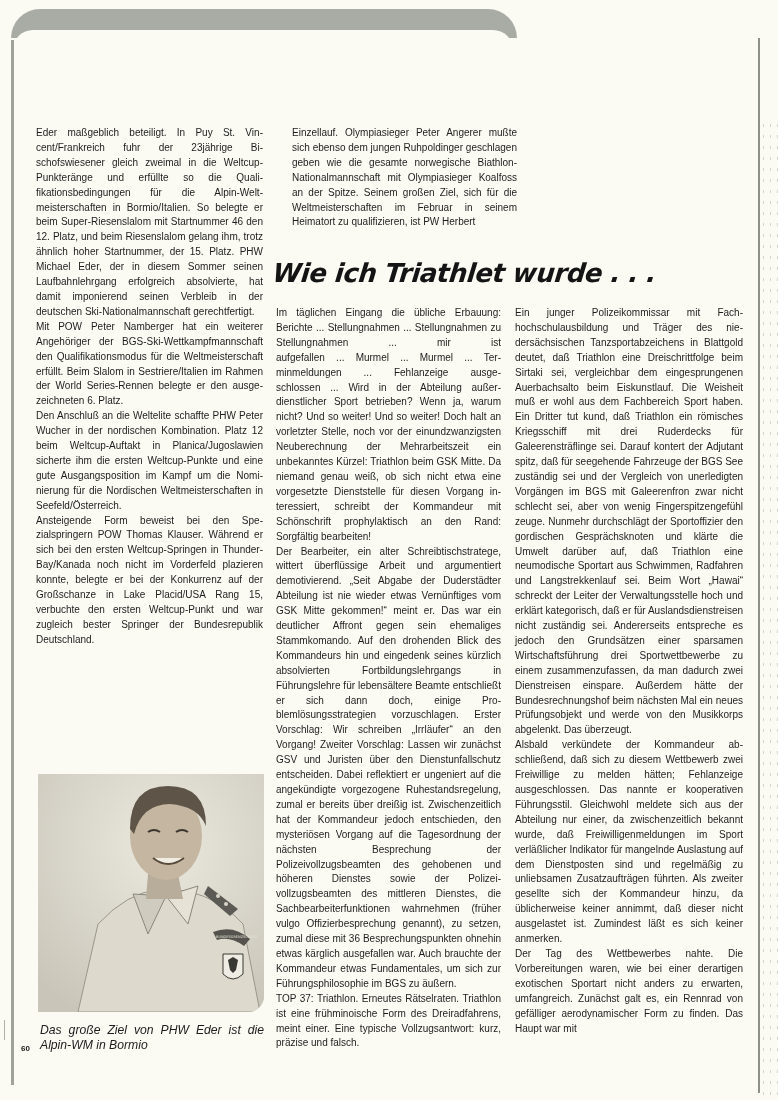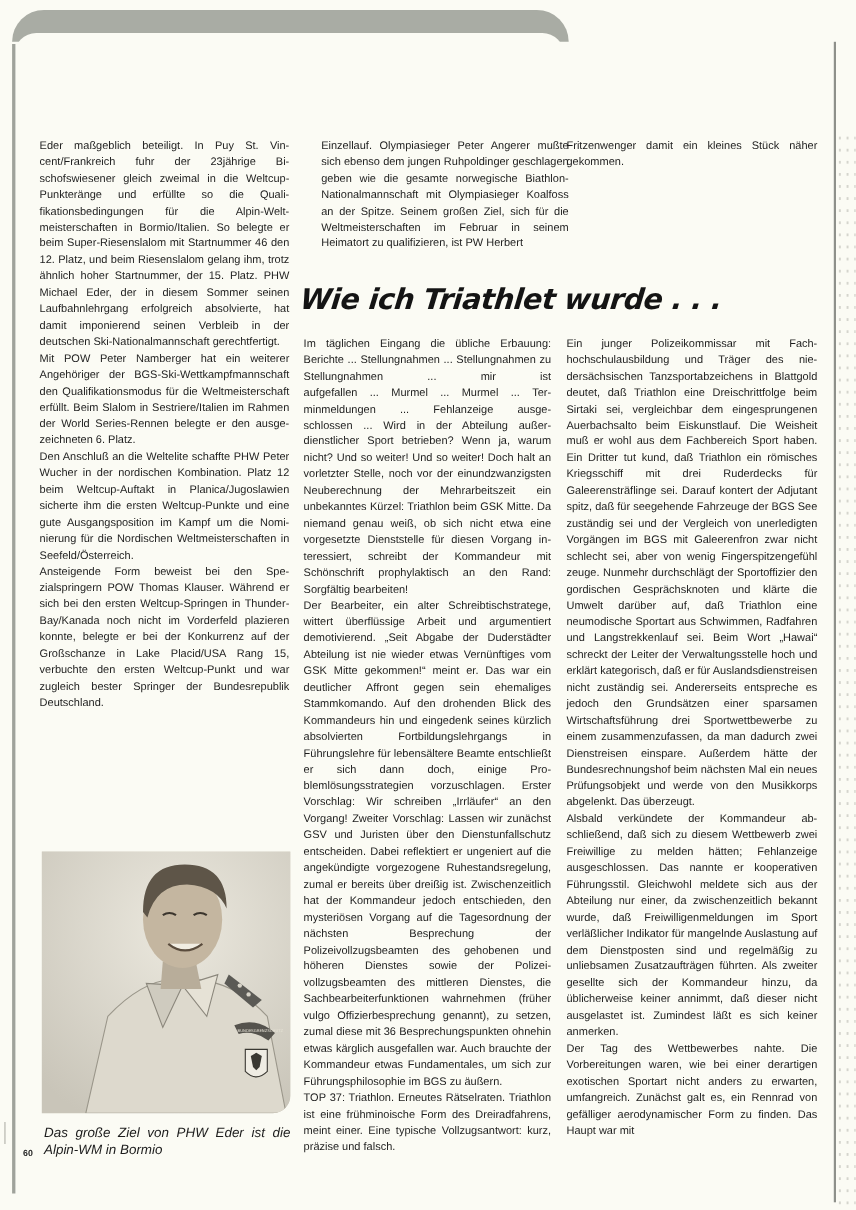--- a/index.html
+++ b/index.html
@@ -76,21 +76,20 @@
   <p>Mit POW Peter Namberger hat ein weiterer Angehöriger der BGS-Ski-Wettkampf­mannschaft den Qualifikationsmodus für die Weltmeisterschaft erfüllt. Beim Slalom in Sestriere/Italien im Rahmen der World Series-Rennen belegte er den ausge­zeichneten 6. Platz.</p>
   <p>Den Anschluß an die Weltelite schaffte PHW Peter Wucher in der nordischen Kombination. Platz 12 beim Weltcup-Auf­takt in Planica/Jugoslawien sicherte ihm die ersten Weltcup-Punkte und eine gute Ausgangsposition im Kampf um die Nomi­nierung für die Nordischen Weltmeister­schaften in Seefeld/Österreich.</p>
   <p>Ansteigende Form beweist bei den Spe­zialspringern POW Thomas Klauser. Wäh­rend er sich bei den ersten Weltcup-Sprin­gen in Thunder-Bay/Kanada noch nicht im Vorderfeld plazieren konnte, belegte er bei der Konkurrenz auf der Großschanze in Lake Placid/USA Rang 15, verbuchte den ersten Weltcup-Punkt und war zugleich bester Springer der Bundesrepublik Deutschland.</p>
 </div>
 
 <div class="col col2">
   <p>Einzellauf. Olympiasieger Peter Angerer mußte sich ebenso dem jungen Ruhpoldin­ger geschlagen geben wie die gesamte norwegische Biathlon-Nationalmann­schaft mit Olympiasieger Koalfoss an der Spitze. Seinem großen Ziel, sich für die Weltmeisterschaften im Februar in seinem Heimatort zu qualifizieren, ist PW Herbert</p>
 </div>
 
 <div class="col col3">
-  <p>Fritzenwenger damit ein kleines Stück nä­her gekommen.</p>
 </div>
 
 <div class="headline">Wie ich Triathlet wurde . . .</div>
 
 <div class="col col2b">
   <p>Im täglichen Eingang die übliche Erbau­ung: Berichte&nbsp;...&nbsp;Stellungnahmen&nbsp;...&nbsp;Stel­lungnahmen zu Stellungnahmen&nbsp;...&nbsp;mir ist aufgefallen&nbsp;...&nbsp;Murmel&nbsp;...&nbsp;Murmel&nbsp;...&nbsp;Ter­minmeldungen&nbsp;...&nbsp;Fehlanzeige ausge­schlossen&nbsp;...&nbsp;Wird in der Abteilung außer­dienstlicher Sport betrieben? Wenn ja, warum nicht? Und so weiter! Und so weiter! Doch halt an vorletzter Stelle, noch vor der einundzwanzigsten Neuberechnung der Mehrarbeitszeit ein unbekanntes Kürzel: Triathlon beim GSK Mitte. Da niemand genau weiß, ob sich nicht etwa eine vorge­setzte Dienststelle für diesen Vorgang in­teressiert, schreibt der Kommandeur mit Schönschrift prophylaktisch an den Rand: Sorgfältig bearbeiten!</p>
   <p>Der Bearbeiter, ein alter Schreibtischstra­tege, wittert überflüssige Arbeit und argu­mentiert demotivierend. „Seit Abgabe der Duderstädter Abteilung ist nie wieder et­was Vernünftiges vom GSK Mitte gekom­men!“ meint er. Das war ein deutlicher Affront gegen sein ehemaliges Stammko­mando. Auf den drohenden Blick des Kom­mandeurs hin und eingedenk seines kürz­lich absolvierten Fortbildungslehrgangs in Führungslehre für lebensältere Beamte entschließt er sich dann doch, einige Pro­blemlösungsstrategien vorzuschlagen. Er­ster Vorschlag: Wir schreiben „Irrläufer“ an den Vorgang! Zweiter Vorschlag: Lassen wir zunächst GSV und Juristen über den Dienstunfallschutz entscheiden. Dabei re­flektiert er ungeniert auf die angekündigte vorgezogene Ruhestandsregelung, zumal er bereits über dreißig ist. Zwischenzeitlich hat der Kommandeur jedoch entschieden, den mysteriösen Vorgang auf die Tages­ordnung der nächsten Besprechung der Polizeivollzugsbeamten des gehobenen und höheren Dienstes sowie der Polizei­vollzugsbeamten des mittleren Dienstes, die Sachbearbeiterfunktionen wahrneh­men (früher vulgo Offizierbesprechung ge­nannt), zu setzen, zumal diese mit 36 Besprechungspunkten ohnehin etwas kärglich ausgefallen war. Auch brauchte der Kommandeur etwas Fundamentales, um sich zur Führungsphilosophie im BGS zu äußern.</p>
   <p>TOP 37: Triathlon. Erneutes Rätselraten. Triathlon ist eine frühminoische Form des Dreiradfahrens, meint einer. Eine typische Vollzugsantwort: kurz, präzise und falsch.</p>
 </div>
 

